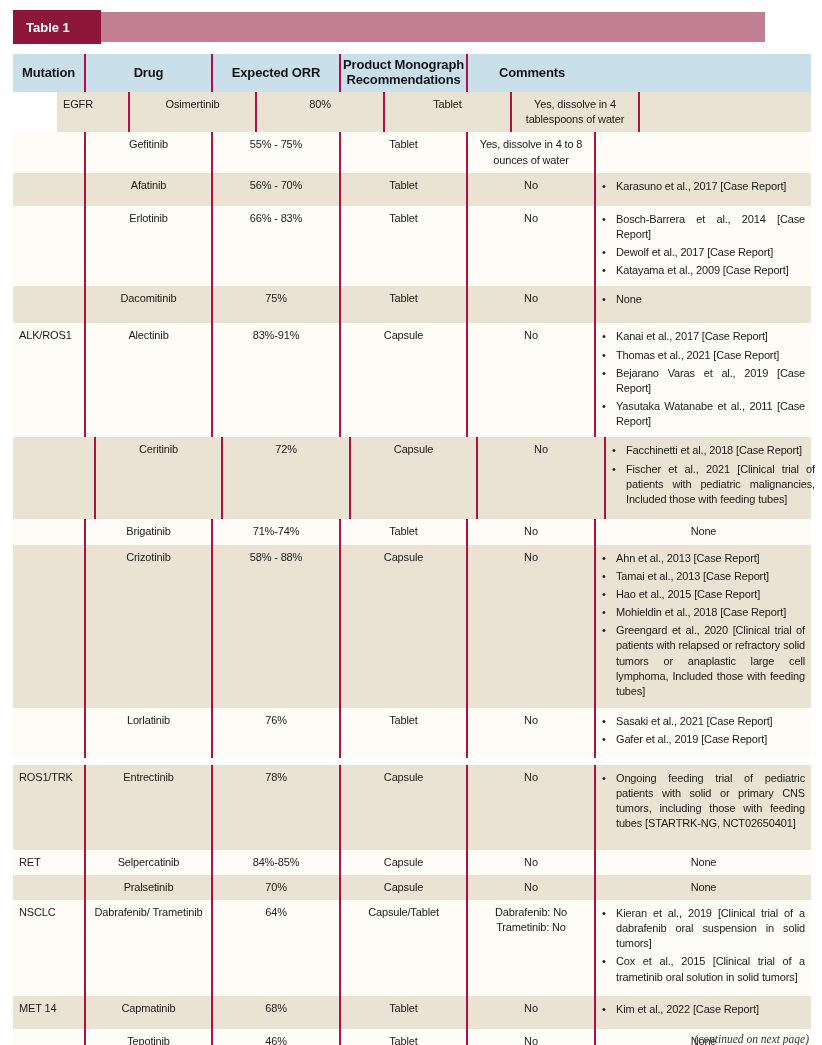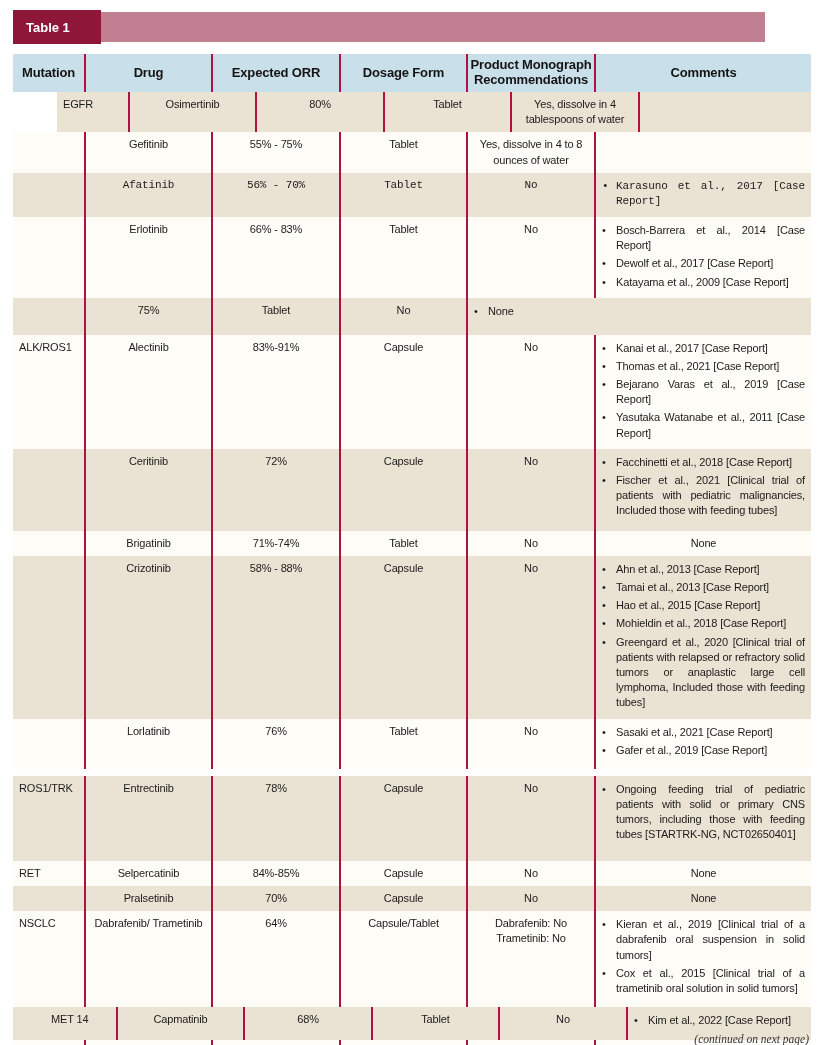--- a/index.html
+++ b/index.html
@@ -55,33 +55,33 @@
   .c-mutation{padding-left:8px;font-size:11.5px;}
   .c-drug,.c-orr,.c-form,.c-mono{text-align:center;}
   .c-comments{padding:5px 7px 5px 6px;font-size:10.5px;letter-spacing:-0.2px;}
   .c-comments .center{text-align:center;font-size:11px;}
   .bullet{display:flex;gap:6px;margin:1px 0 3px 0;}
   .bullet .dot{flex:0 0 8px;line-height:1.3;}
   .bullet .btxt{flex:1 1 auto;text-align:justify;}
   
   #t-body .t-row:nth-child(1){min-height:38px;margin-left:44px;}
   #t-body .t-row:nth-child(2){min-height:38px;}
-  #t-body .t-row:nth-child(3){min-height:33px;font-family:Liberation Mono, monospace;}
+  #t-body .t-row:nth-child(3){min-height:33px;}
   #t-body .t-row:nth-child(4){min-height:63px;}
   #t-body .t-row:nth-child(5){min-height:37px;}
   #t-body .t-row:nth-child(6){min-height:99px;}
-  #t-body .t-row:nth-child(7){min-height:82px;}
+  #t-body .t-row:nth-child(7){min-height:82px;padding-left:10px;}
   #t-body .t-row:nth-child(8){min-height:23px;}
   #t-body .t-row:nth-child(9){min-height:163px;}
   #t-body .t-row:nth-child(10){min-height:50px;}
   #t-body .t-row:nth-child(11){min-height:85px;margin-top:7px;}
   #t-body .t-row:nth-child(12){min-height:23px;}
   #t-body .t-row:nth-child(13){min-height:23px;}
   #t-body .t-row:nth-child(14){min-height:96px;}
-  #t-body .t-row:nth-child(15){min-height:33px;padding-left:32px;}
+  #t-body .t-row:nth-child(15){min-height:33px;}
   #t-body .t-row:nth-child(16){min-height:23px;}
   #t-body .t-row:nth-child(17){min-height:24px;}
   
   .footer-note{
     position:absolute;right:13px;top:1024px;
     font-family:Liberation Serif, serif;font-style:italic;
     font-size:11.5px;color:#333333;margin-top:9px;
   }
 </style>
 </head>
@@ -89,21 +89,20 @@
 
 <div class="title-bar">
   <div class="title-box">Table 1</div>
 </div>
 
 <div class="tki-table">
   <div class="t-row t-header">
     <div>Mutation</div>
     <div>Drug</div>
     <div>Expected ORR</div>
-    <div>Dosage Form</div>
     <div>Product Monograph Recommendations</div>
     <div>Comments</div>
   </div>
   <div id="t-body">
       <div class="t-row beige">
         <div class="c-mutation">EGFR</div>
         <div class="c-drug">Osimertinib</div>
         <div class="c-orr">80%</div>
         <div class="c-form">Tablet</div>
         <div class="c-mono">
@@ -154,20 +153,21 @@
             <span class="btxt">Dewolf et al., 2017 [Case Report]</span>
           </div>
           <div class="bullet">
             <span class="dot">•</span>
             <span class="btxt">Katayama et al., 2009 [Case Report]</span>
           </div>
         </div>
       </div>
       <div class="t-row beige">
         <div class="c-mutation"></div>
+        <div class="c-drug">Dacomitinib</div>
         <div class="c-orr">75%</div>
         <div class="c-form">Tablet</div>
         <div class="c-mono">
           <div>No</div>
         </div>
         <div class="c-comments">
           <div class="bullet">
             <span class="dot">•</span>
             <span class="btxt">None</span>
           </div>

